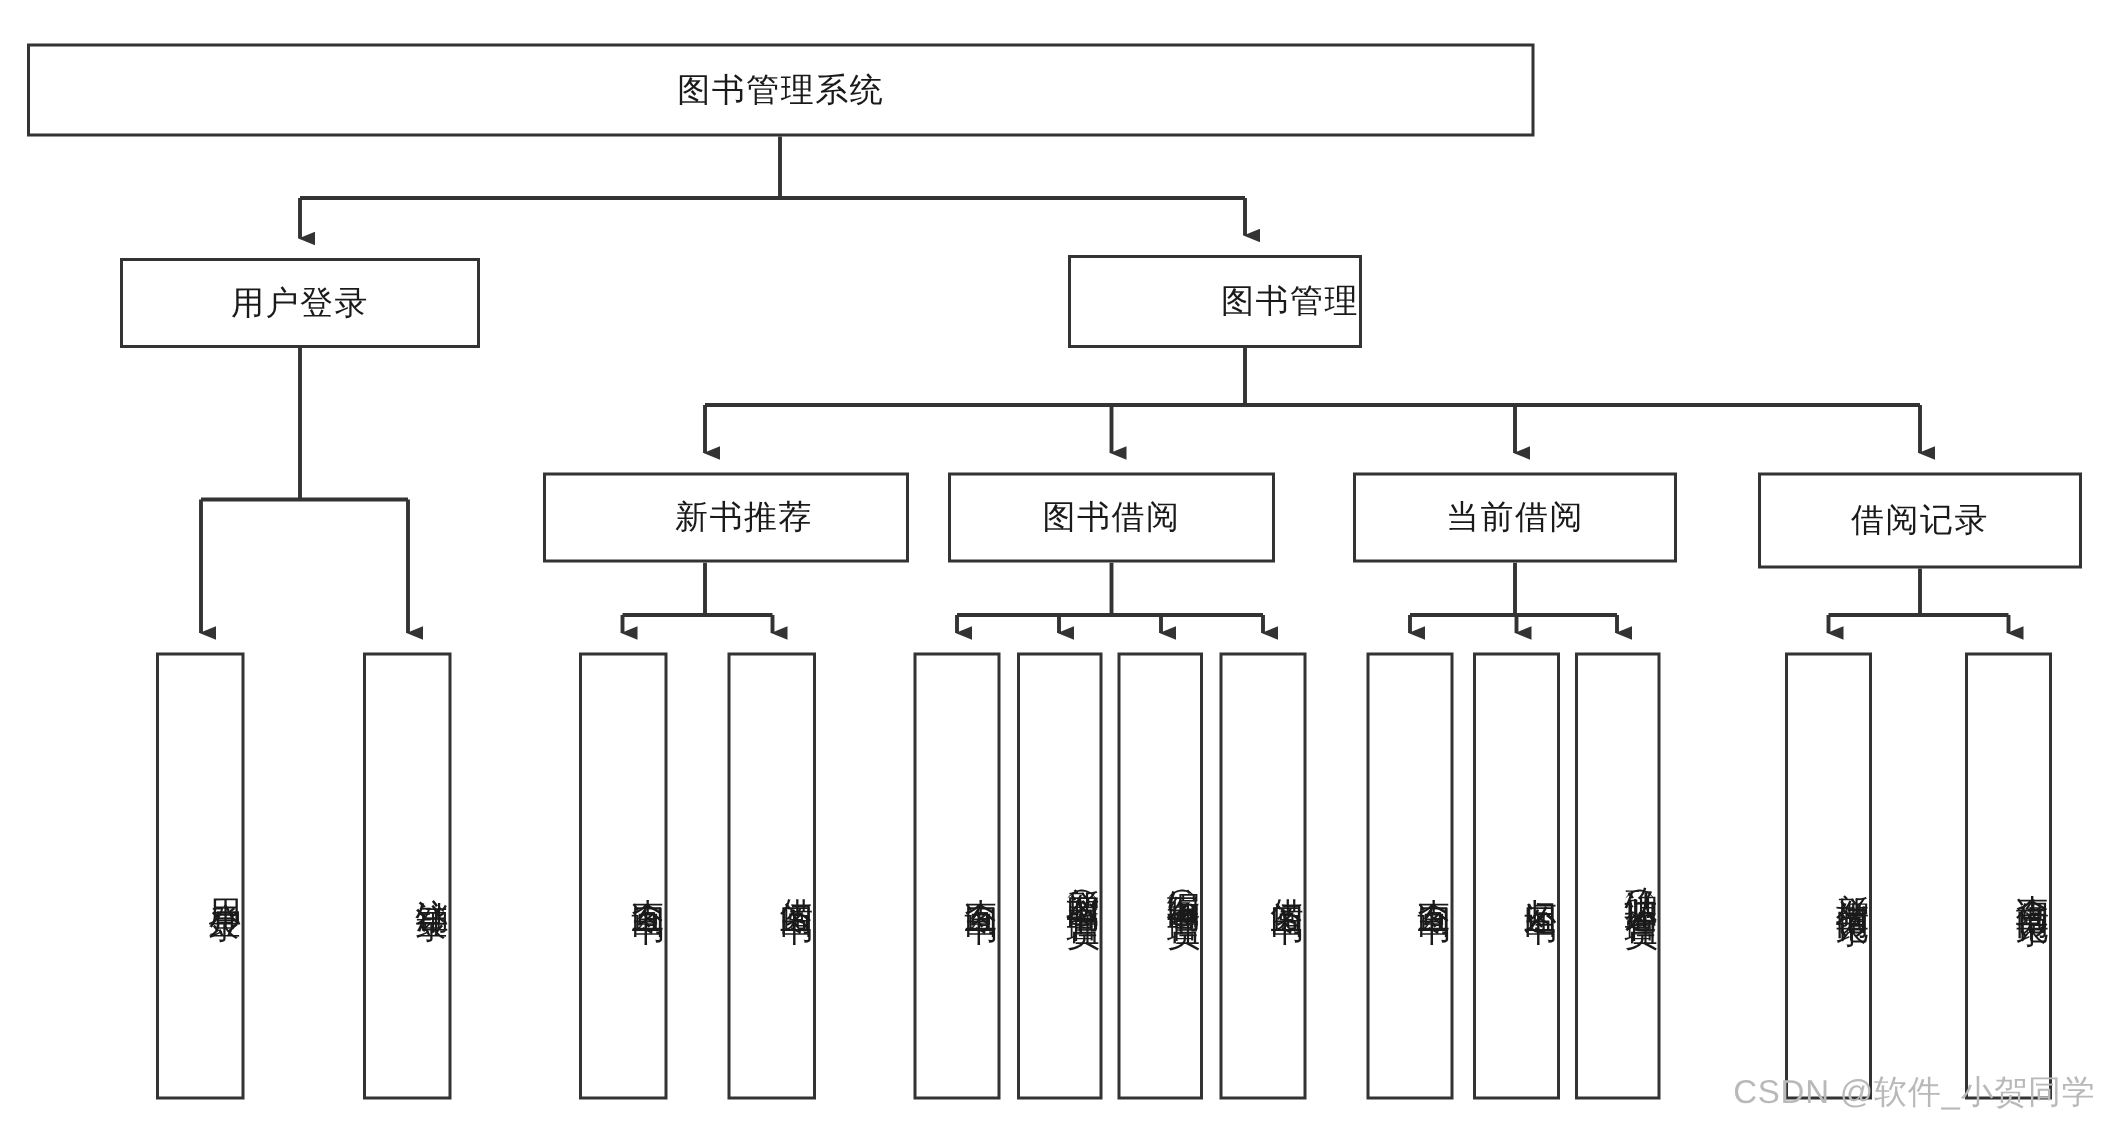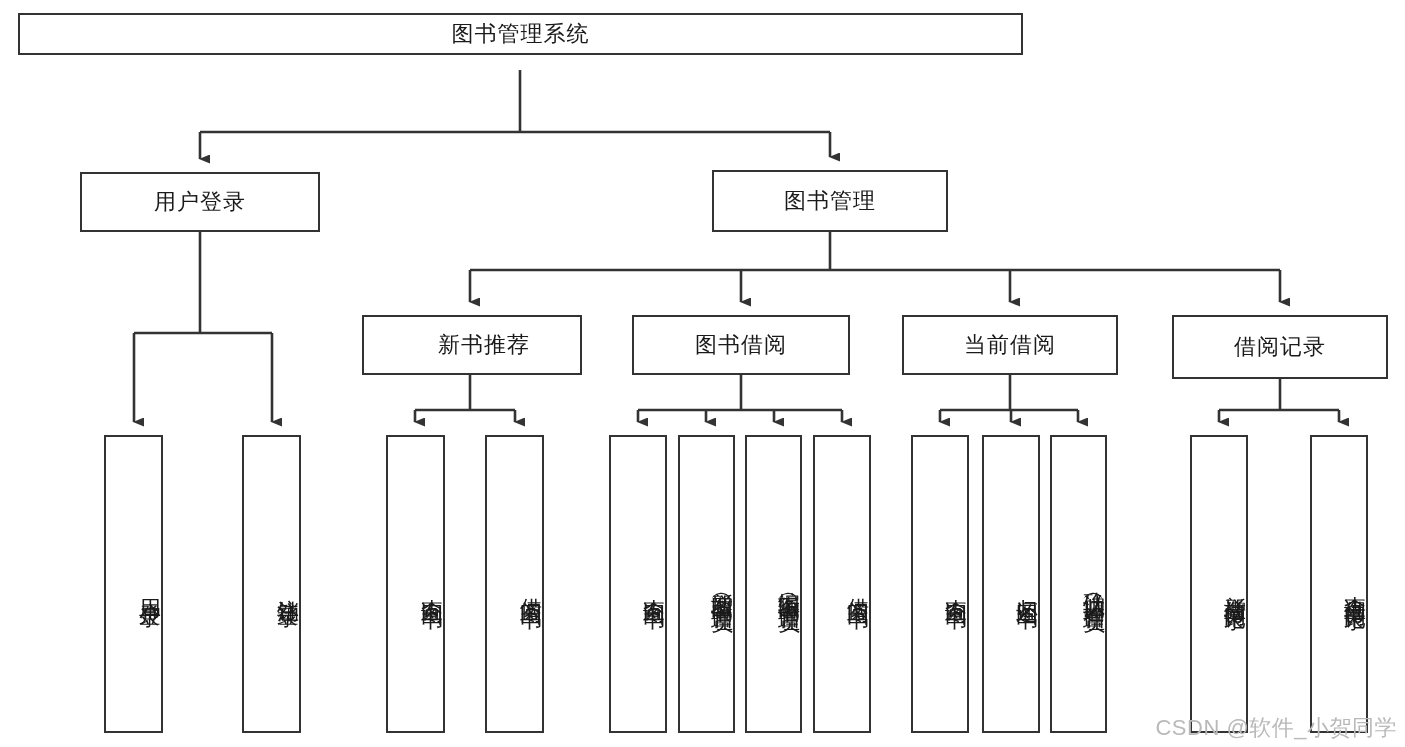--- a/index.html
+++ b/index.html
@@ -129,32 +129,32 @@
     </g>
 
     <g stroke="#333333" stroke-width="2.6" fill="none">
       <path d="M1280,375 L1280,410"></path>
       <path d="M1219,410 L1339,410"></path>
       <path d="M1219,410 L1219,422" marker-end="url(#arrowhead)"></path>
       <path d="M1339,410 L1339,422" marker-end="url(#arrowhead)"></path>
     </g>
   </svg>
 
-  <div class="node horizontal" style="left: 18px; top: 13px; width: 1005px; height: 42px; border-color: rgb(51, 51, 51); background: rgb(255, 255, 255); color: rgb(26, 26, 26);">
+  <div class="node horizontal" style="left: 18px; top: 29px; width: 1005px; height: 62px; border-color: rgb(51, 51, 51); background: rgb(255, 255, 255); color: rgb(26, 26, 26);">
     <span class="node-label">图书管理系统</span>
   </div>
 
   <div class="node horizontal" style="left: 80px; top: 172px; width: 240px; height: 60px; border-color: rgb(51, 51, 51); background: rgb(255, 255, 255); color: rgb(26, 26, 26);">
     <span class="node-label">用户登录</span>
   </div>
-  <div class="node horizontal" style="left: 712px; top: 170px; width: 236px; height: 62px; border-color: rgb(51, 51, 51); background: rgb(255, 255, 255); color: rgb(26, 26, 26);">
+  <div class="node horizontal" style="left: 712px; top: 170px; width: 196px; height: 62px; border-color: rgb(51, 51, 51); background: rgb(255, 255, 255); color: rgb(26, 26, 26); justify-content: flex-end;">
     <span class="node-label">图书管理</span>
   </div>
 
-  <div class="node horizontal" style="left: 362px; top: 315px; width: 220px; height: 60px; border-color: rgb(51, 51, 51); background: rgb(255, 255, 255); color: rgb(26, 26, 26); padding-left: 24px;">
+  <div class="node horizontal" style="left: 362px; top: 315px; width: 244px; height: 60px; border-color: rgb(51, 51, 51); background: rgb(255, 255, 255); color: rgb(26, 26, 26); padding-left: 24px;">
     <span class="node-label">新书推荐</span>
   </div>
   <div class="node horizontal" style="left: 632px; top: 315px; width: 218px; height: 60px; border-color: rgb(51, 51, 51); background: rgb(255, 255, 255); color: rgb(26, 26, 26);">
     <span class="node-label">图书借阅</span>
   </div>
   <div class="node horizontal" style="left: 902px; top: 315px; width: 216px; height: 60px; border-color: rgb(51, 51, 51); background: rgb(255, 255, 255); color: rgb(26, 26, 26);">
     <span class="node-label">当前借阅</span>
   </div>
   <div class="node horizontal" style="left: 1172px; top: 315px; width: 216px; height: 64px; border-color: rgb(51, 51, 51); background: rgb(255, 255, 255); color: rgb(26, 26, 26);">
     <span class="node-label">借阅记录</span>

